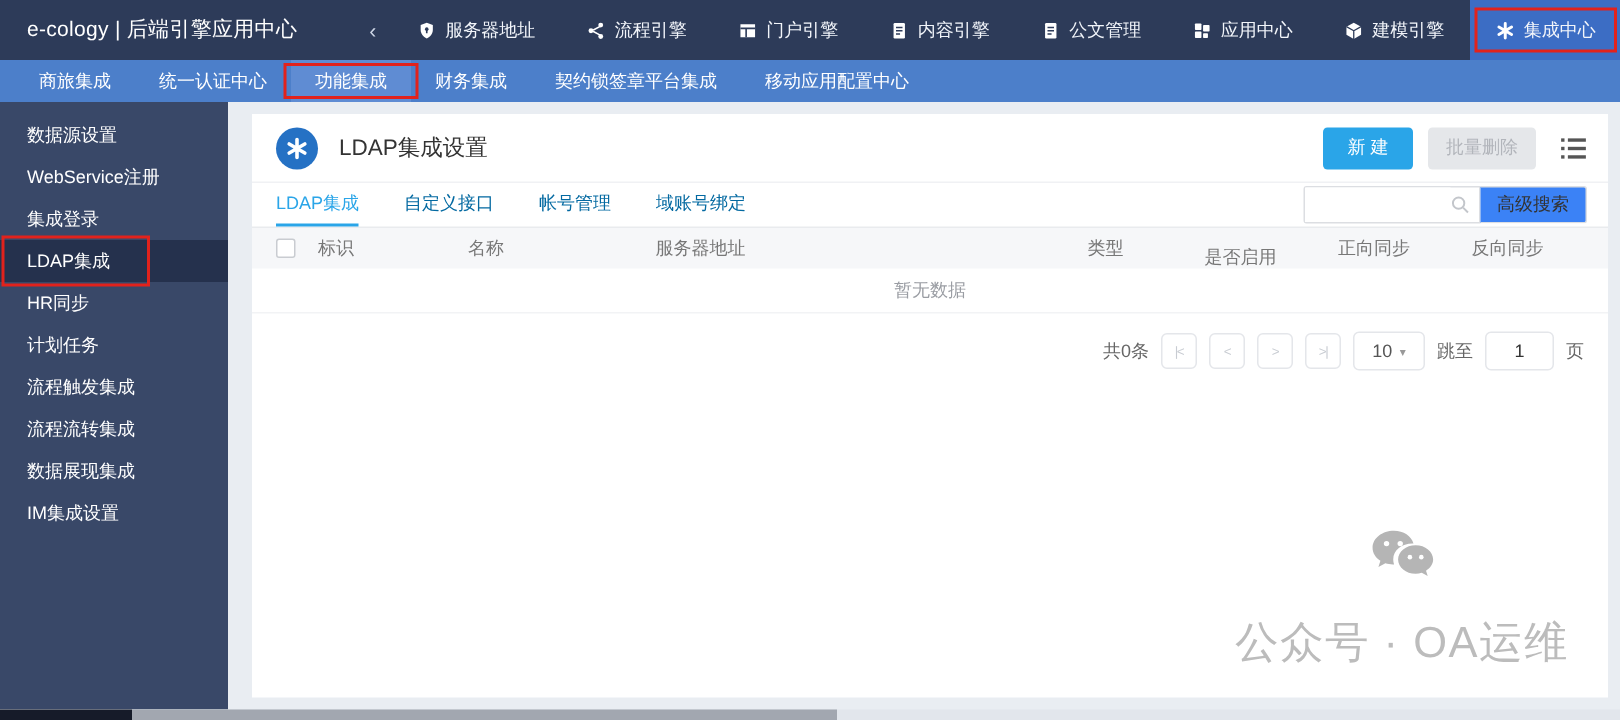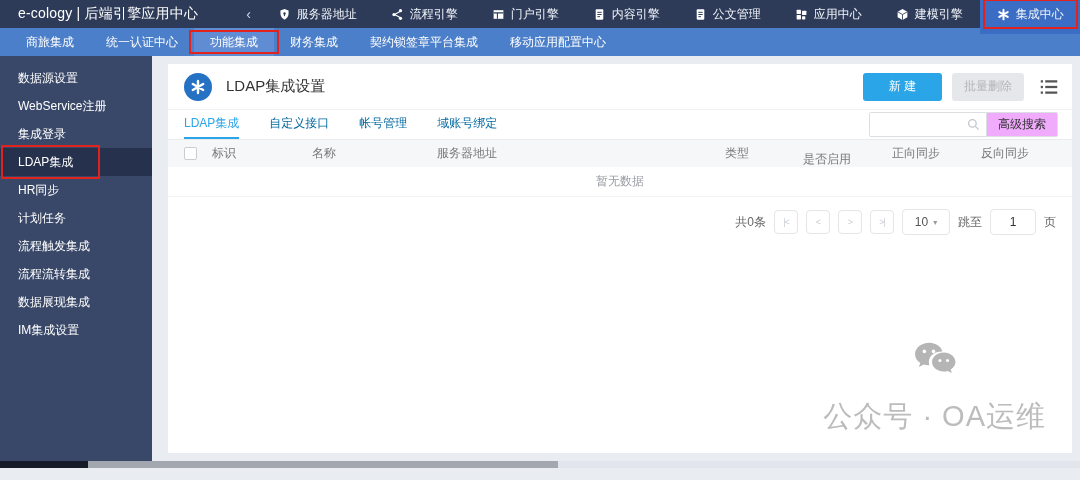--- a/index.html
+++ b/index.html
@@ -1,20 +1,20 @@
 <!DOCTYPE html>
 <html><head>
 <meta charset="utf-8">
 <style>
   * { margin:0; padding:0; box-sizing:border-box; }
   html,body { width:1080px; height:480px; overflow:hidden; }
   body { font-family:"Liberation Sans","DejaVu Sans",sans-serif; background:#e9edf2; position:relative; font-size:12px; }
 
   
-  .topbar { height:28px; background:#2d3b59; display:flex; align-items:center; padding:0 12px 0 18px; color:#fff; }
+  .topbar { height:40px; background:#2d3b59; display:flex; align-items:center; padding:0 12px 0 18px; color:#fff; }
   .logo { font-size:14px; letter-spacing:.2px; white-space:nowrap; margin-right:38px; }
   .nav-scroll { color:#cdd6e6; font-size:14px; padding:0 10px; cursor:pointer; }
   .topnav { display:flex; align-items:stretch; height:40px; }
   .topnav-item { display:flex; align-items:center; gap:6px; padding:0 17px; font-size:12px; color:#f2f5fa; cursor:pointer; position:relative; white-space:nowrap; }
   .topnav-item.active { background:#3c6dc4; }
   .topnav-item svg { display:block; }
 
   
   .subnav { height:28px; background:#4c7fca; display:flex; align-items:stretch; padding-left:10px; }
   .subnav-item { display:flex; align-items:center; padding:0 16px; font-size:12px; color:#fff; cursor:pointer; position:relative; white-space:nowrap; }
@@ -32,33 +32,33 @@
   .side-item { height:28px; line-height:28px; padding-left:18px; font-size:12px; color:#ffffff; cursor:pointer; position:relative; white-space:nowrap; }
   .side-item.active { background:#25314d; color:#fff; }
   .main { flex:1; position:relative; }
   .card { background:#fff; margin:8px 8px 0 16px; height:389px; position:relative; }
 
   
   .card-header { height:46px; display:flex; align-items:center; padding:0 14px 0 16px; border-bottom:1px solid #f0f1f4; }
   .title-icon { width:28px; height:28px; border-radius:50%; background:#2571c4; display:flex; align-items:center; justify-content:center; flex:none; }
   .page-title { font-size:15px; color:#333; margin-left:14px; }
   .hd-spacer { flex:1; }
-  .btn-new { width:79px; height:28px; background:#2aa5e8; color:#fff; border:none; border-radius:3px; font-size:12px; cursor:pointer; font-family:inherit; }
+  .btn-new { width:60px; height:28px; background:#2aa5e8; color:#fff; border:none; border-radius:3px; font-size:12px; cursor:pointer; font-family:inherit; }
   .btn-batch { min-width:72px; height:28px; background:#e5e7ea; color:#b2b5bb; border:none; border-radius:3px; font-size:12px; margin-left:10px; cursor:default; font-family:inherit; padding:0 10px; }
   .list-view-icon { margin-left:16px; cursor:pointer; display:flex; }
 
   
   .tabs-row { height:30px; display:flex; align-items:stretch; padding:0 14px 0 16px; border-bottom:1px solid #e9ebee; }
   .tab { font-size:12px; color:#0369a1; display:flex; align-items:center; margin-right:30px; cursor:pointer; border-bottom:2px solid transparent; white-space:nowrap; }
   .tab.active { color:#2aa5e8; border-bottom-color:#2aa5e8; }
   .tabs-right { margin-left:auto; display:flex; align-items:center; }
   .search-box { width:118px; height:25px; border:1px solid #dcdee2; border-radius:2px 0 0 2px; display:flex; align-items:center; }
   .search-box input { flex:1; border:none; outline:none; height:100%; padding:0 4px 0 8px; font-size:12px; min-width:0; font-family:inherit; }
   .search-box svg { margin-right:6px; flex:none; }
-  .btn-adv { height:25px; border:1px solid #dcdee2; border-left:none; background:#f0abfc; font-size:12px; color:#333; padding:0 11px; cursor:pointer; border-radius:0 2px 2px 0; font-family:inherit; white-space:nowrap; }
+  .btn-adv { height:25px; border:1px solid #dcdee2; border-left:none; background:#3b82f6; font-size:12px; color:#333; padding:0 11px; cursor:pointer; border-radius:0 2px 2px 0; font-family:inherit; white-space:nowrap; }
 
   
   .thead { display:flex; align-items:center; height:27px; background:#f6f7f9; font-size:12px; color:#777; }
   .th { white-space:nowrap; }
   .col-check { width:44px; padding-left:16px; display:flex; }
   .checkbox { width:13px; height:13px; border:1px solid #c9ccd1; border-radius:2px; background:#fff; cursor:pointer; }
   .col-id { width:100px; }
   .col-name { width:125px; }
   .col-addr { flex:1; }
   .col-type { width:90px; text-align:center; }

